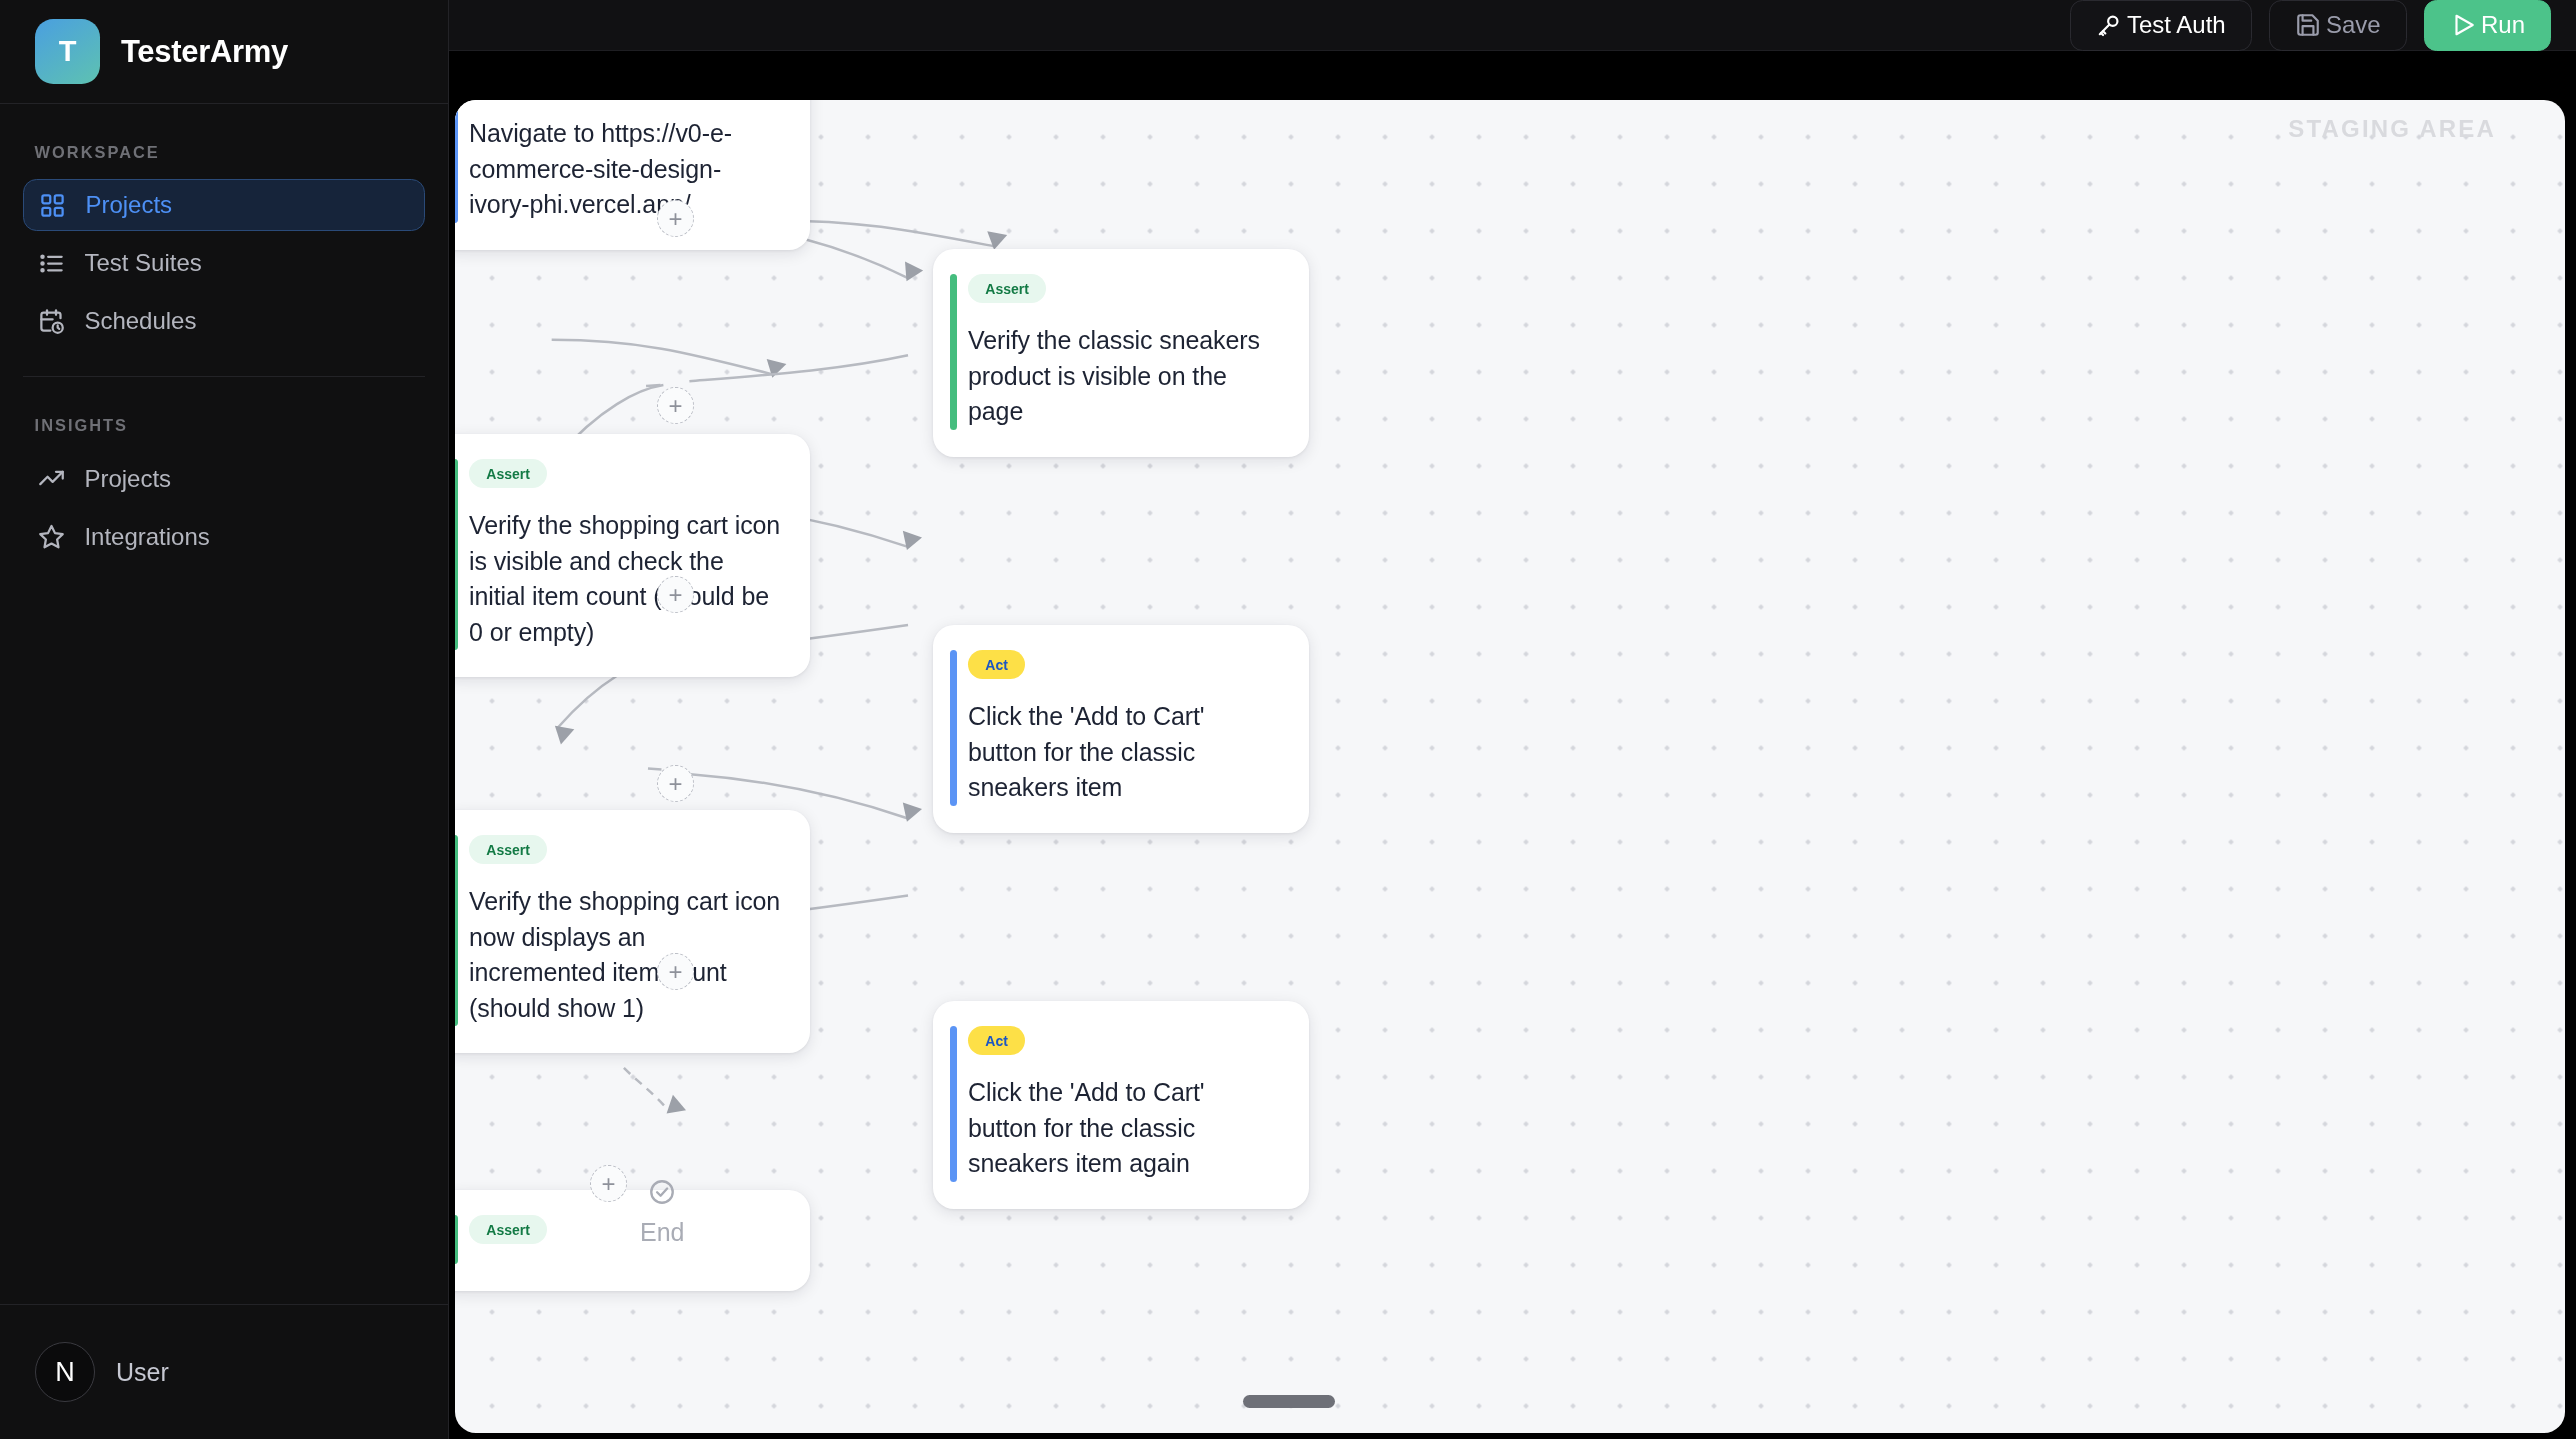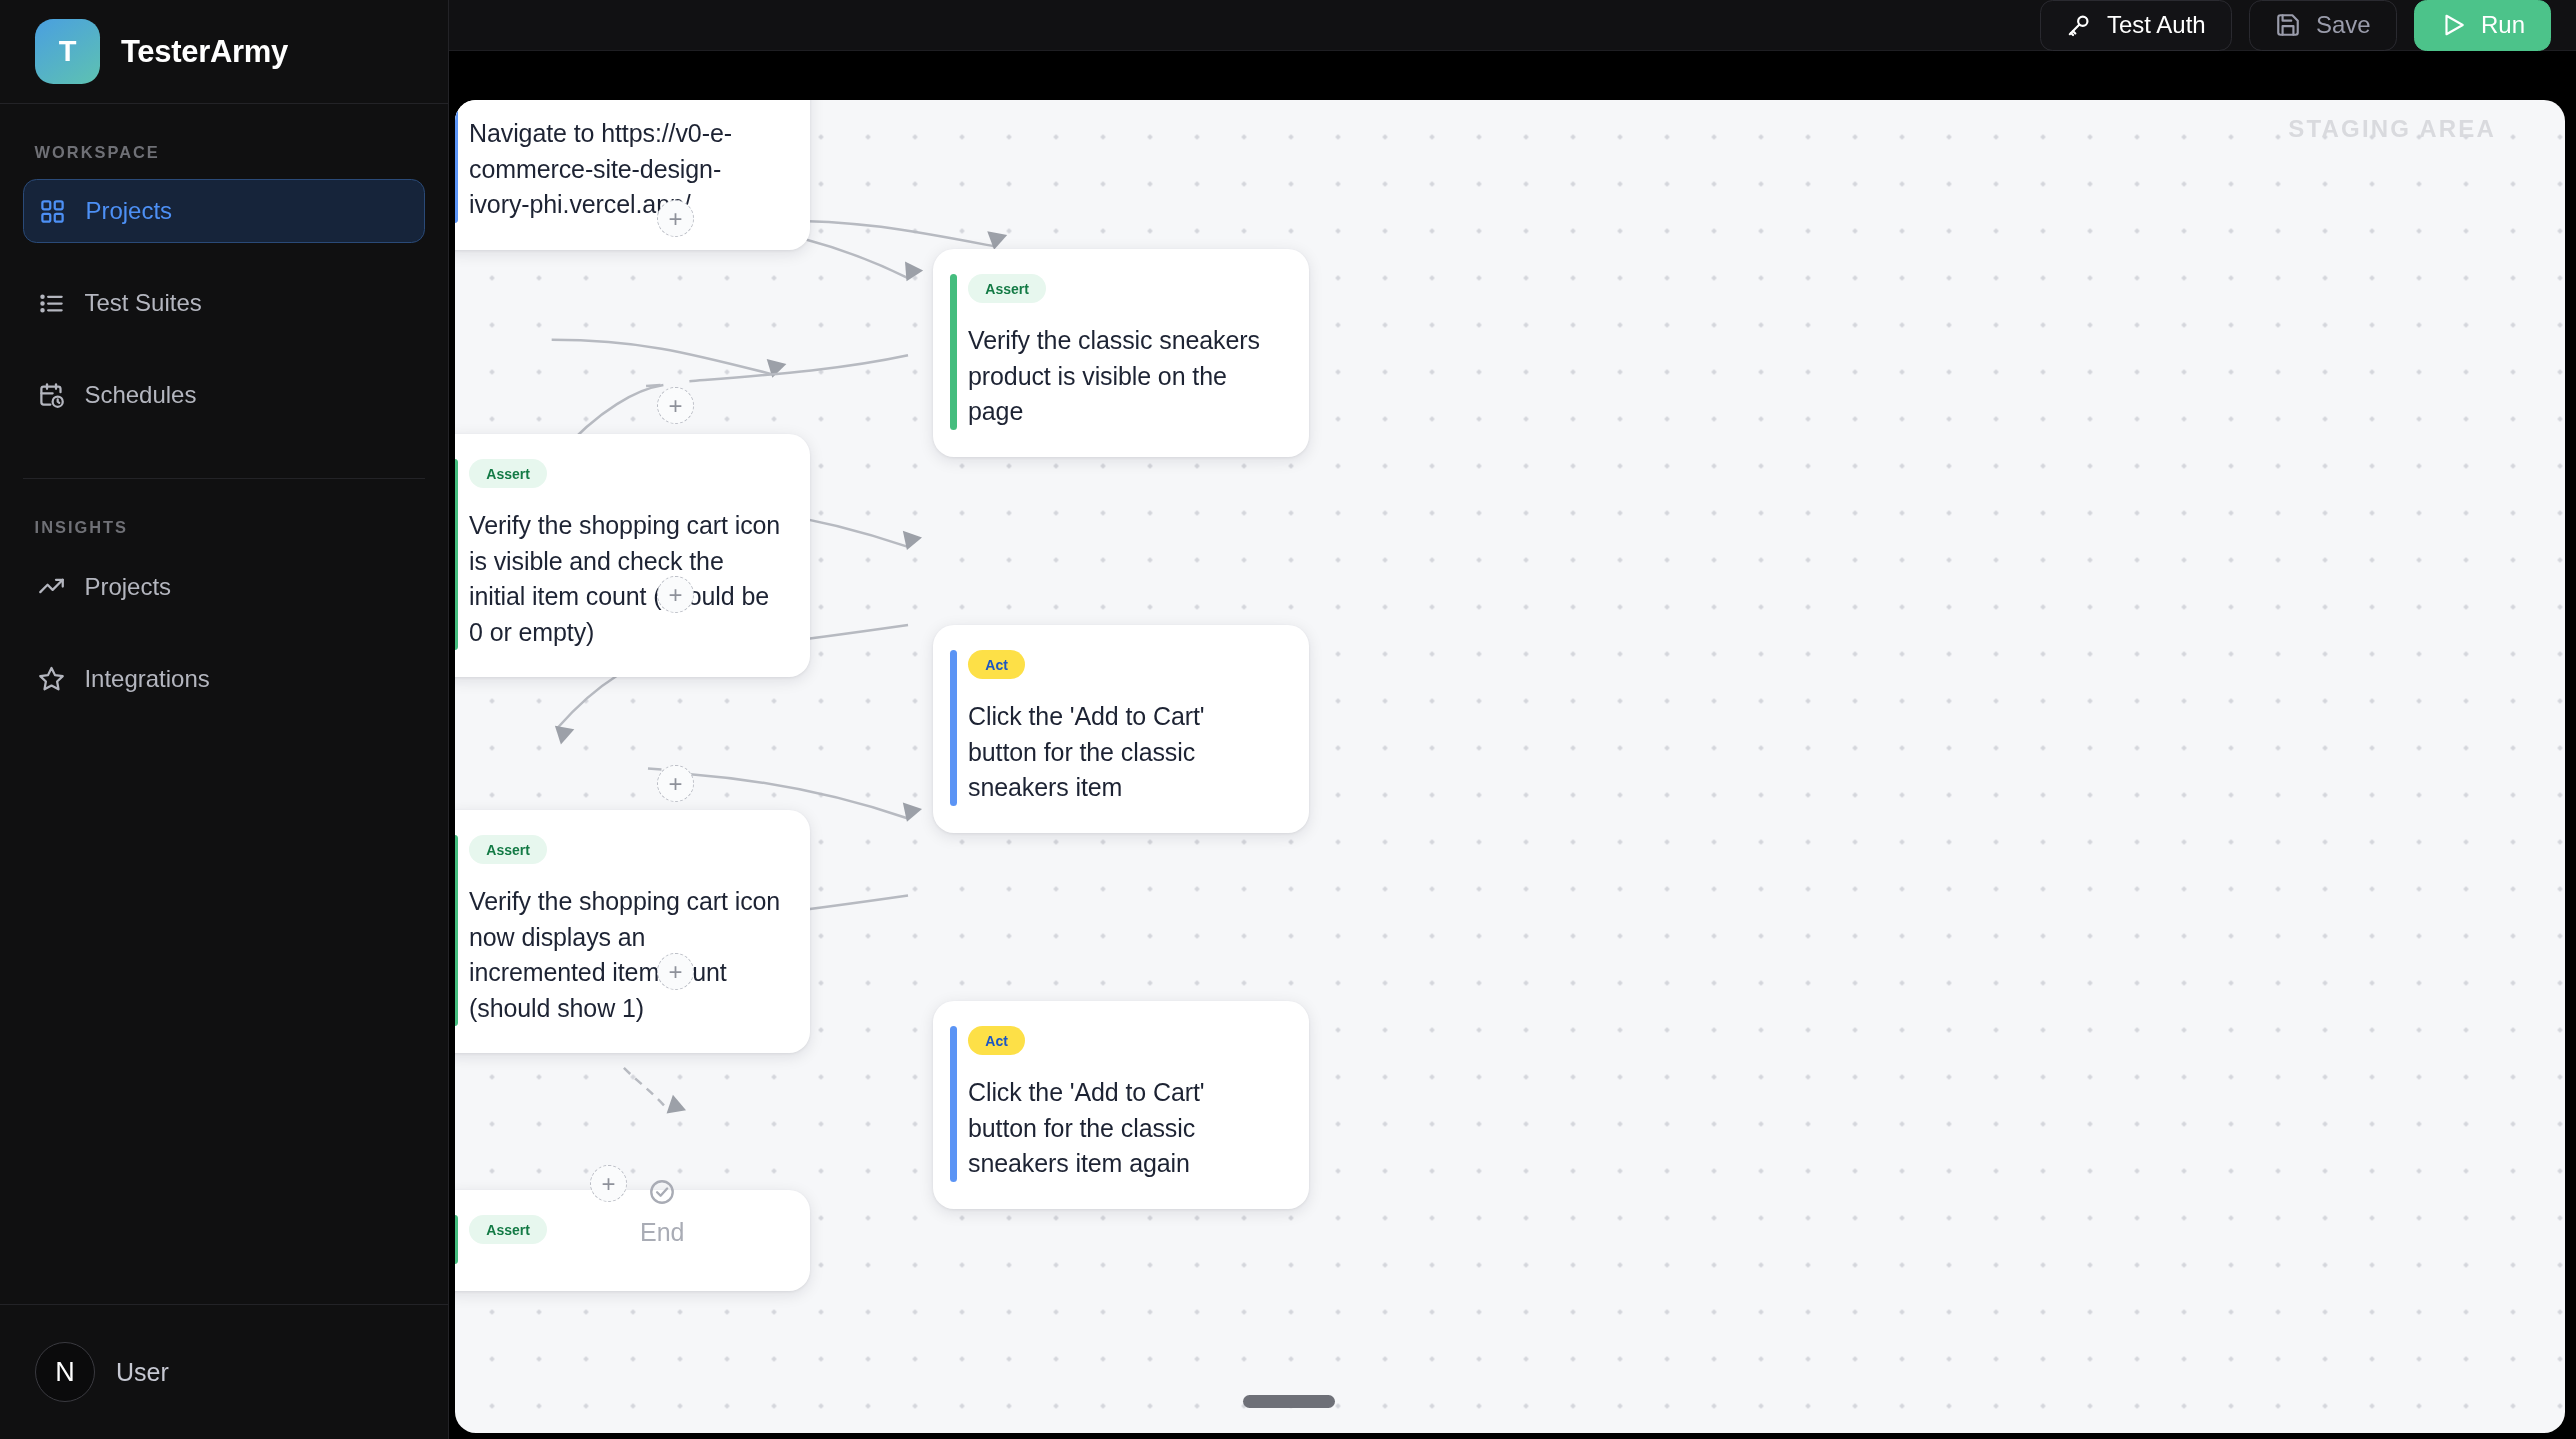--- a/index.html
+++ b/index.html
@@ -31,23 +31,23 @@
   }
   #brand-name { color: #ffffff; font-size: 31px; font-weight: 700; letter-spacing: -0.3px; }
 
   .nav-section { padding: 39px 23px 0 23px; }
   .nav-heading {
     color: #6f7076; font-size: 16.4px; font-weight: 600;
     letter-spacing: 2px; padding-left: 11.6px; margin-bottom: 17.3px;
   }
   .nav-item {
     display: flex; align-items: center; gap: 19px;
-    height: 64px; padding: 0 15.4px; border-radius: 13.5px;
+    height: 52px; padding: 0 15.4px; border-radius: 13.5px;
     color: #b4b6bf; font-size: 24px; cursor: pointer;
-    margin-bottom: 28px;
+    margin-bottom: 6px;
   }
   .nav-item.active {
     background: #16243a; border: 1px solid #2a4a78; color: #4d90f5;
   }
   .nav-item .ico { width: 27px; height: 27px; display: flex; align-items: center; justify-content: center; flex: 0 0 27px; }
   .nav-item .ico svg { width: 27px; height: 27px; display: block; }
   .nav-divider { height: 1px; background: #232327; margin: 23px 23px 0 23px; }
 
   #sidebar-spacer { flex: 1; }
   #user-row {
@@ -66,21 +66,21 @@
   
   #topbar {
     position: absolute; left: 449px; top: 0;
     width: 2127px; height: 51px;
     background: #111113;
     border-bottom: 1px solid #1e1e22;
     display: flex; align-items: center; justify-content: flex-end;
     padding-right: 25px; gap: 17.3px;
   }
   .tb-btn {
-    display: flex; align-items: center; gap: 15px;
+    display: flex; align-items: center; gap: 5px;
     height: 51px; padding: 0 25px; border-radius: 12.5px;
     font-size: 24px; cursor: pointer; border: 1px solid transparent;
   }
   .tb-btn svg { width: 26px; height: 26px; display: block; }
   #btn-test-auth { background: #131316; color: #ffffff; border-color: #2a2a30; }
   #btn-save { background: transparent; color: #9a9cab; border-color: #2a2a30; }
   #btn-run { background: #4cc38a; color: #ffffff; border-color: #4cc38a; font-weight: 500; }
 
   
   #canvas {

